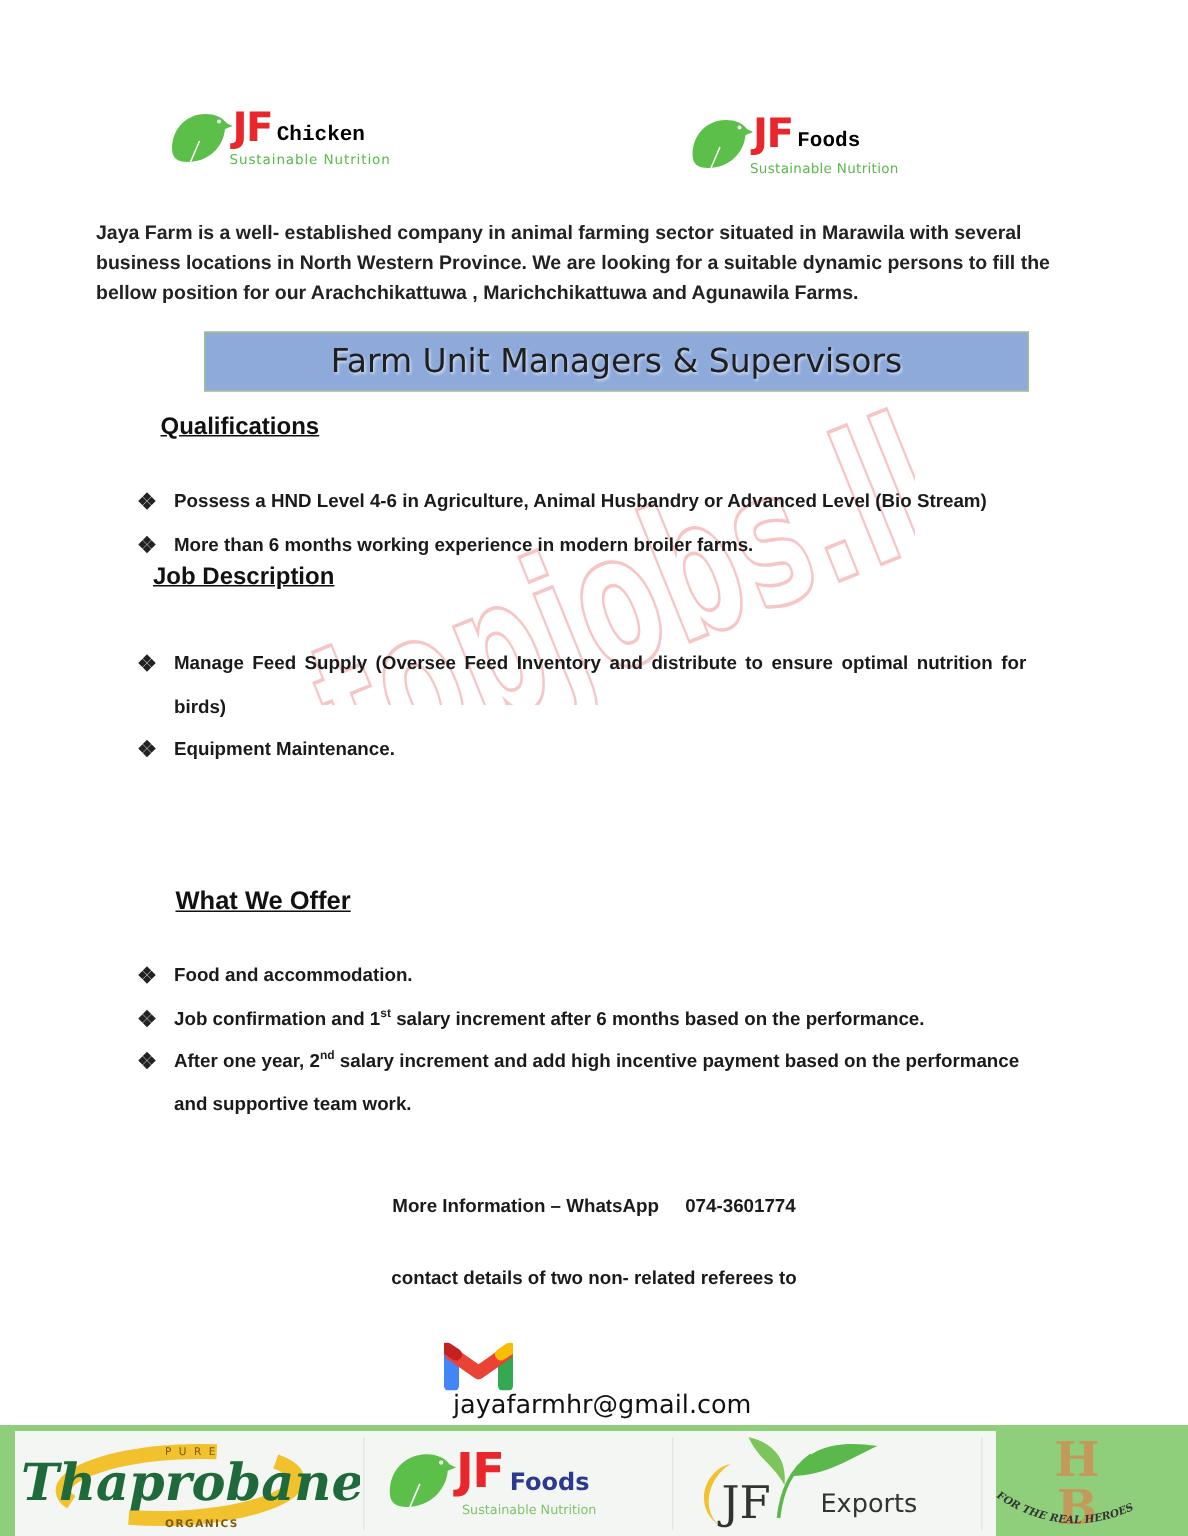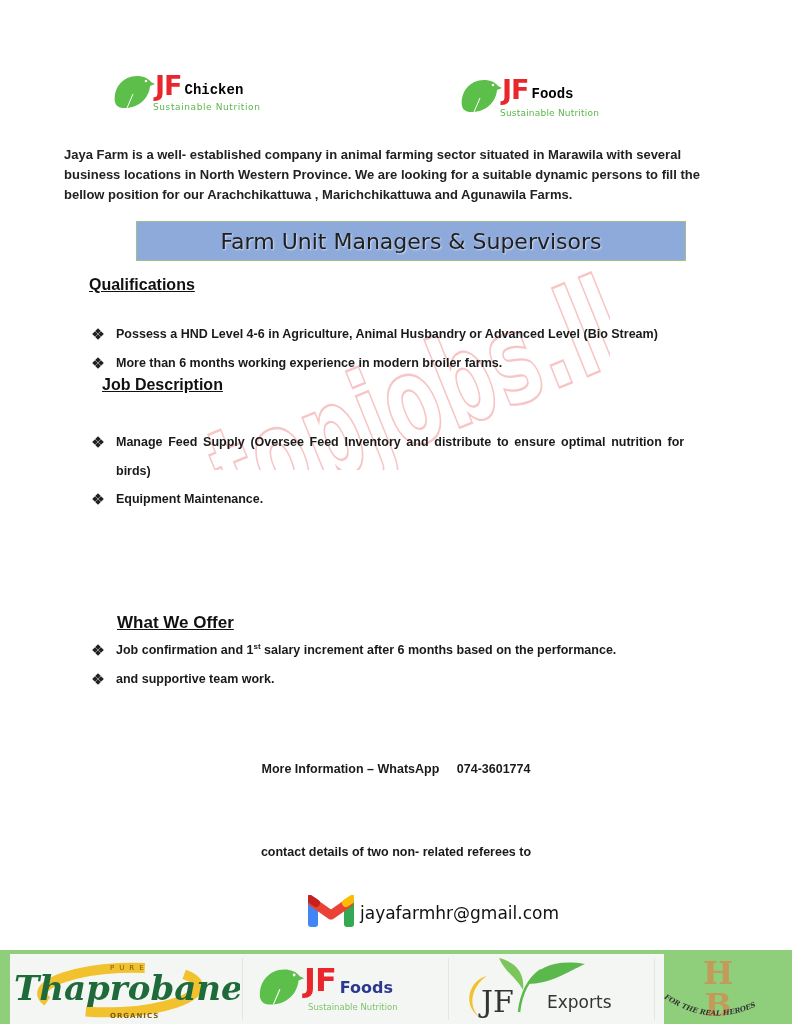--- a/index.html
+++ b/index.html
@@ -17,47 +17,47 @@
   #logo-foods { left: 460px; top: 76px; }
   #logo-foods .tag { left: 40px; top: 32px; letter-spacing: 0.2px; }
 
   .intro { position: absolute; left: 64px; top: 145px; width: 664px; font-family: "Liberation Sans Narrow", "Liberation Sans", sans-serif; font-weight: bold; font-size: 13px; line-height: 20px; color: #222; }
   .intro span { display: block; white-space: nowrap; }
 
   .banner { position: absolute; left: 136px; top: 221px; width: 550px; height: 40px; background: #8eaadb; border: 1px solid #9fbf8f; display: flex; align-items: center; justify-content: center; }
   .banner span { font-family: "DejaVu Sans", sans-serif; font-size: 22px; color: #1f1f1f; text-shadow: 1px 1px 2px rgba(255,255,255,0.6); letter-spacing: 0px; }
 
   .heading { position: absolute; font-family: "Liberation Sans", sans-serif; font-weight: bold; font-size: 16px; text-decoration: underline; color: #111; }
-  #h-qual { left: 89px; top: 276px; }
+  #h-qual { left: 107px; top: 276px; }
   #h-job { left: 102px; top: 376px; }
-  #h-offer { left: 117px; top: 591px; font-size: 17px; margin-top: 22px; }
+  #h-offer { left: 117px; top: 591px; font-size: 17px; }
 
   .list { position: absolute; left: 93px; list-style: none; font-family: "Liberation Sans", sans-serif; font-weight: bold; font-size: 12.5px; color: #1a1a1a; margin-top: 16px; }
   .list li { position: relative; padding-left: 23px; line-height: 28.5px; }
   .list li .bullet { position: absolute; left: 0; top: 0; width: 12px; font-size: 11px; color: #222; }
   .list li .txt { display: block; width: 610px; }
   #list-qual { top: 304px; }
   #list-job { top: 412px; }
   #list-offer { top: 620px; }
 
   .diamond4 { display: inline-block; position: relative; width: 10px; height: 10px; margin-top: 9px; }
   .diamond4 i { position: absolute; width: 4px; height: 4px; background: #222; transform: rotate(45deg); }
   .diamond4 i:nth-child(1) { left: 3px; top: 0; }
   .diamond4 i:nth-child(2) { left: 0; top: 3px; }
   .diamond4 i:nth-child(3) { left: 6px; top: 3px; }
   .diamond4 i:nth-child(4) { left: 3px; top: 6px; }
 
   sup { font-size: 8px; vertical-align: super; line-height: 0; }
 
   .contact { position: absolute; left: 0; width: 792px; text-align: center; font-family: "Liberation Sans", sans-serif; font-weight: bold; font-size: 12.5px; color: #1a1a1a; }
-  #more-info { top: 762px; }
+  #more-info { top: 797px; }
   #more-info .phone { margin-left: 14px; }
   #forward { top: 842px; line-height: 20px; }
 
-  .email-row { position: absolute; left: 308px; top: 895px; display: flex; align-items: center; }
+  .email-row { position: absolute; left: 296px; top: 895px; display: flex; align-items: flex-start; flex-direction: column; }
   .email-row .gmail { width: 46px; height: 32px; }
   .email-row .addr { font-family: "DejaVu Sans", sans-serif; font-size: 17px; color: #111; margin-left: 6px; margin-bottom: -4px; }
 
   .footer { position: absolute; left: 0; top: 950px; width: 792px; height: 74px; background: #8fcf7b; }
   .footer .inner { position: absolute; left: 10px; top: 4px; width: 654px; height: 70px; background: #f4f6f4; }
   .footer .divider { position: absolute; top: 4px; width: 1px; height: 62px; background: #e3e6e3; }
 
   .watermark { position: absolute; left: 190px; top: 270px; width: 420px; height: 200px; pointer-events: none; }
 </style>
 </head>
@@ -121,24 +121,29 @@
   <li>
     <span class="bullet"><span class="diamond4"><i></i><i></i><i></i><i></i></span></span>
     <span class="txt">Equipment Maintenance.</span>
   </li>
 </ul>
 
 <div class="heading" id="h-offer">What We Offer</div>
 <ul class="list" id="list-offer">
   <li>
     <span class="bullet"><span class="diamond4"><i></i><i></i><i></i><i></i></span></span>
+    <span class="txt">Food and accommodation.</span>
+  </li>
+  <li>
+    <span class="bullet"><span class="diamond4"><i></i><i></i><i></i><i></i></span></span>
     <span class="txt"><span>Job confirmation and 1</span><sup>st</sup><span> salary increment after 6 months based on the performance.</span></span>
   </li>
   <li>
     <span class="bullet"><span class="diamond4"><i></i><i></i><i></i><i></i></span></span>
+    <span class="txt"><span>After one year, 2</span><sup>nd</sup><span> salary increment and add high incentive payment based on the performance</span></span>
     <span class="txt">and supportive team work.</span>
   </li>
 </ul>
 
 <div class="contact" id="more-info">
   <span>More Information – WhatsApp</span>
   <span class="phone">074-3601774</span>
 </div>
 <div class="contact" id="forward">
   <div>contact details of two non- related referees to</div>

